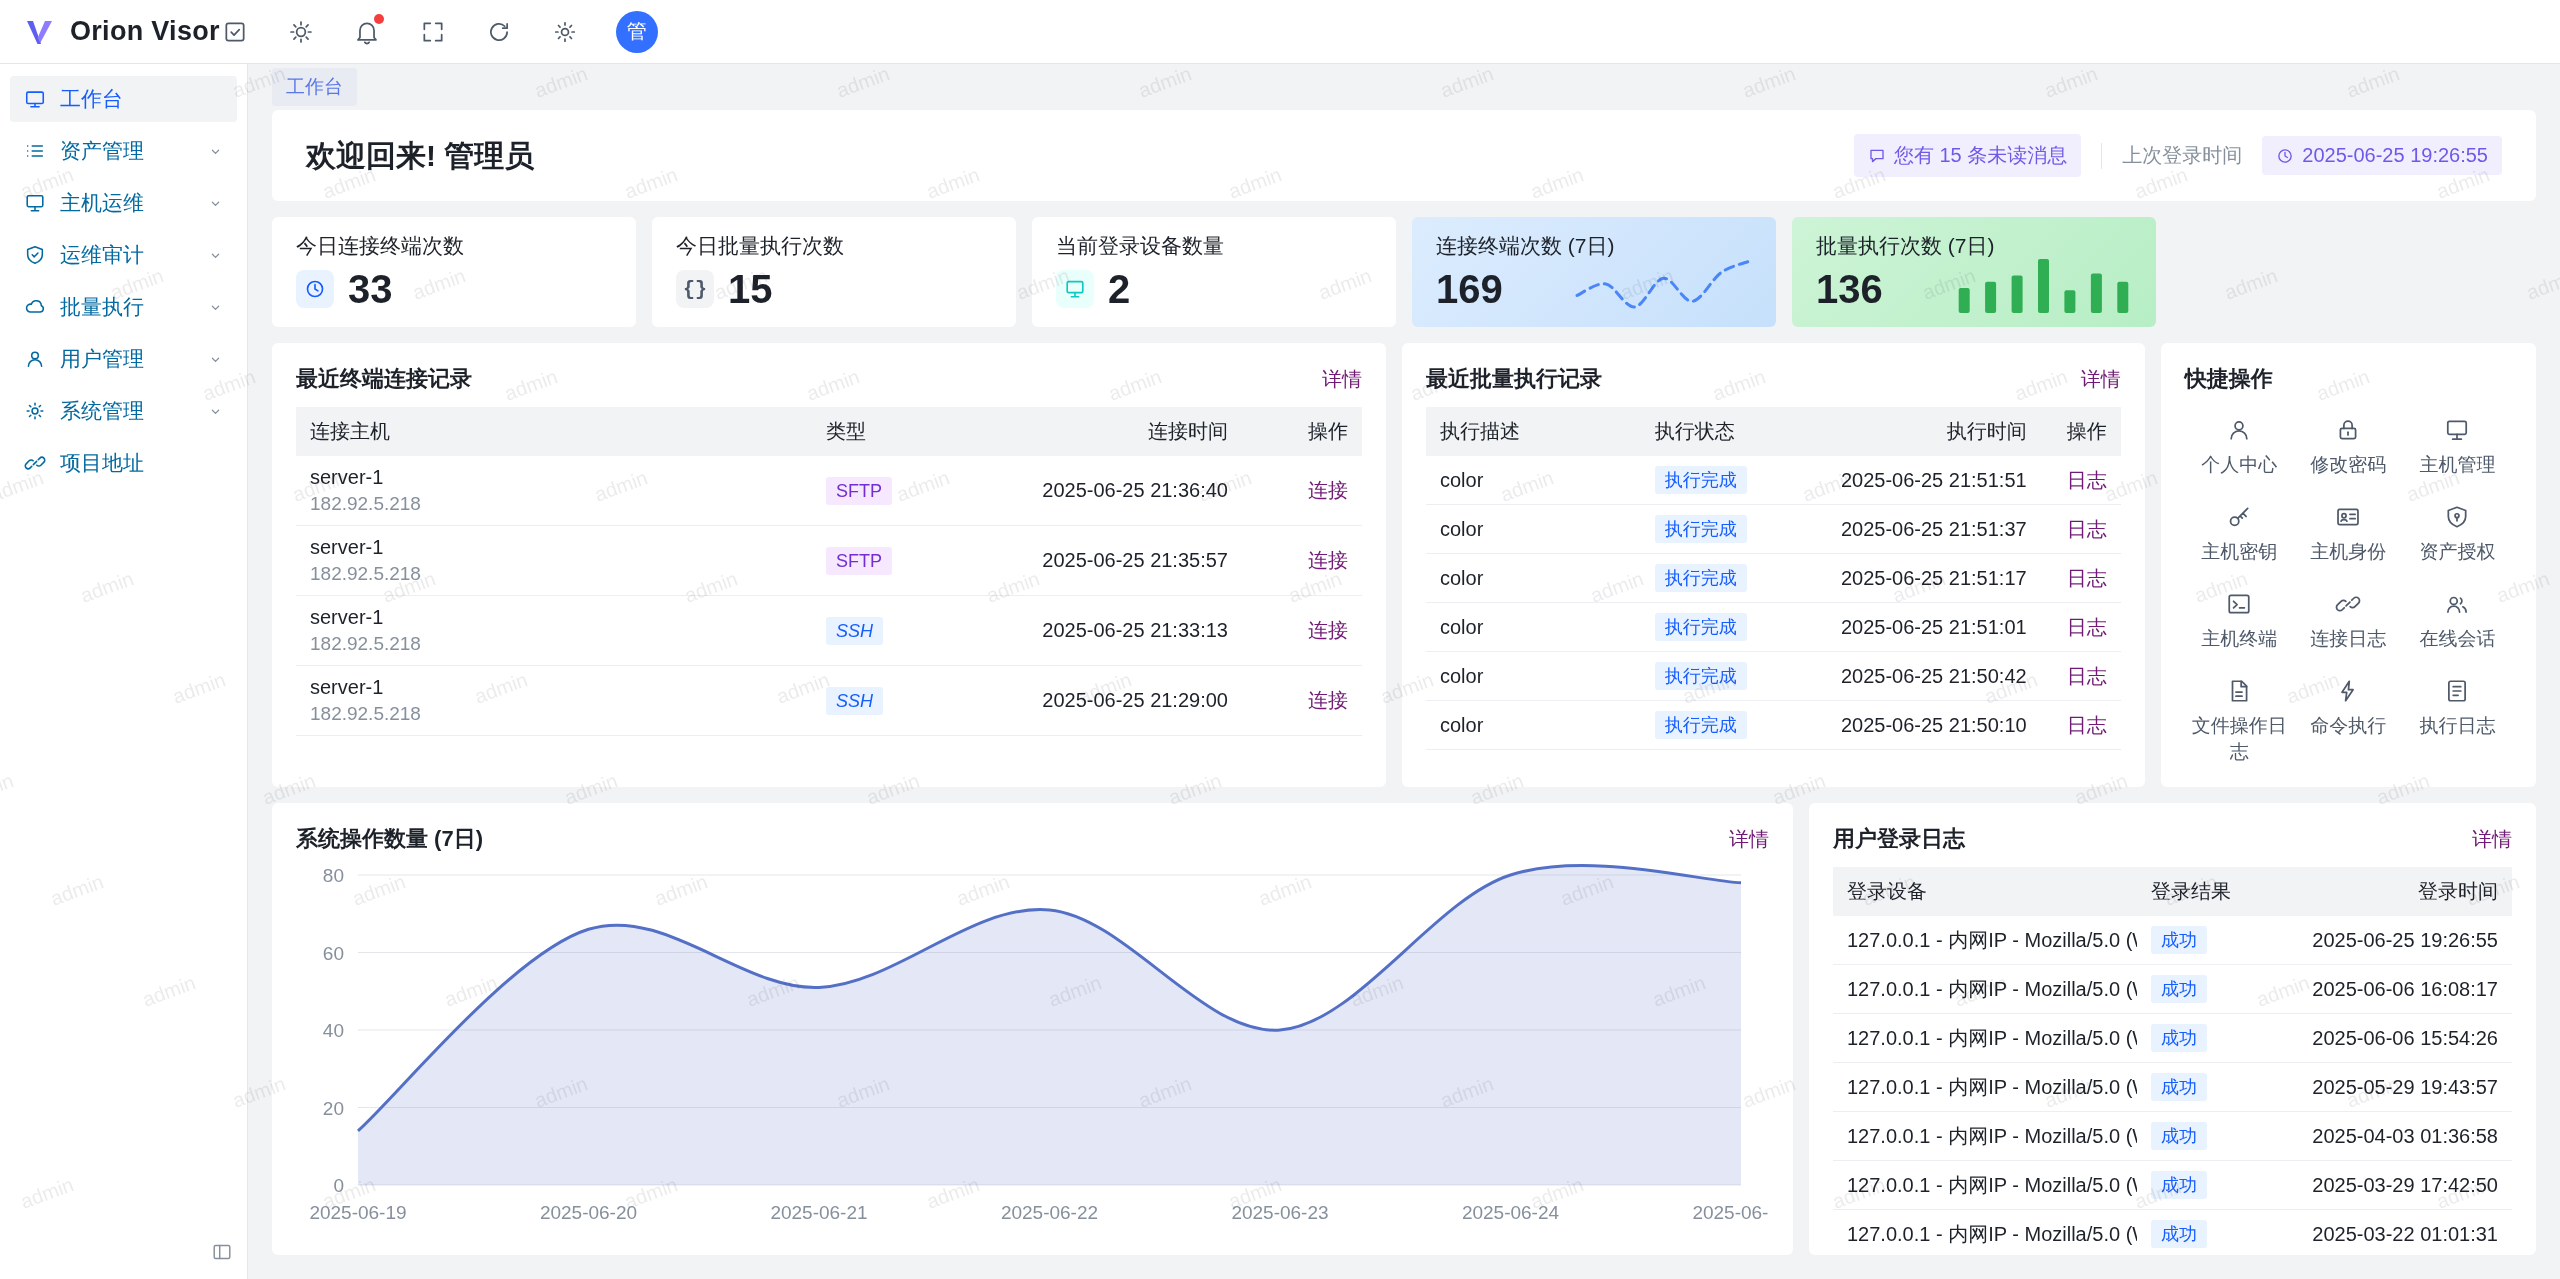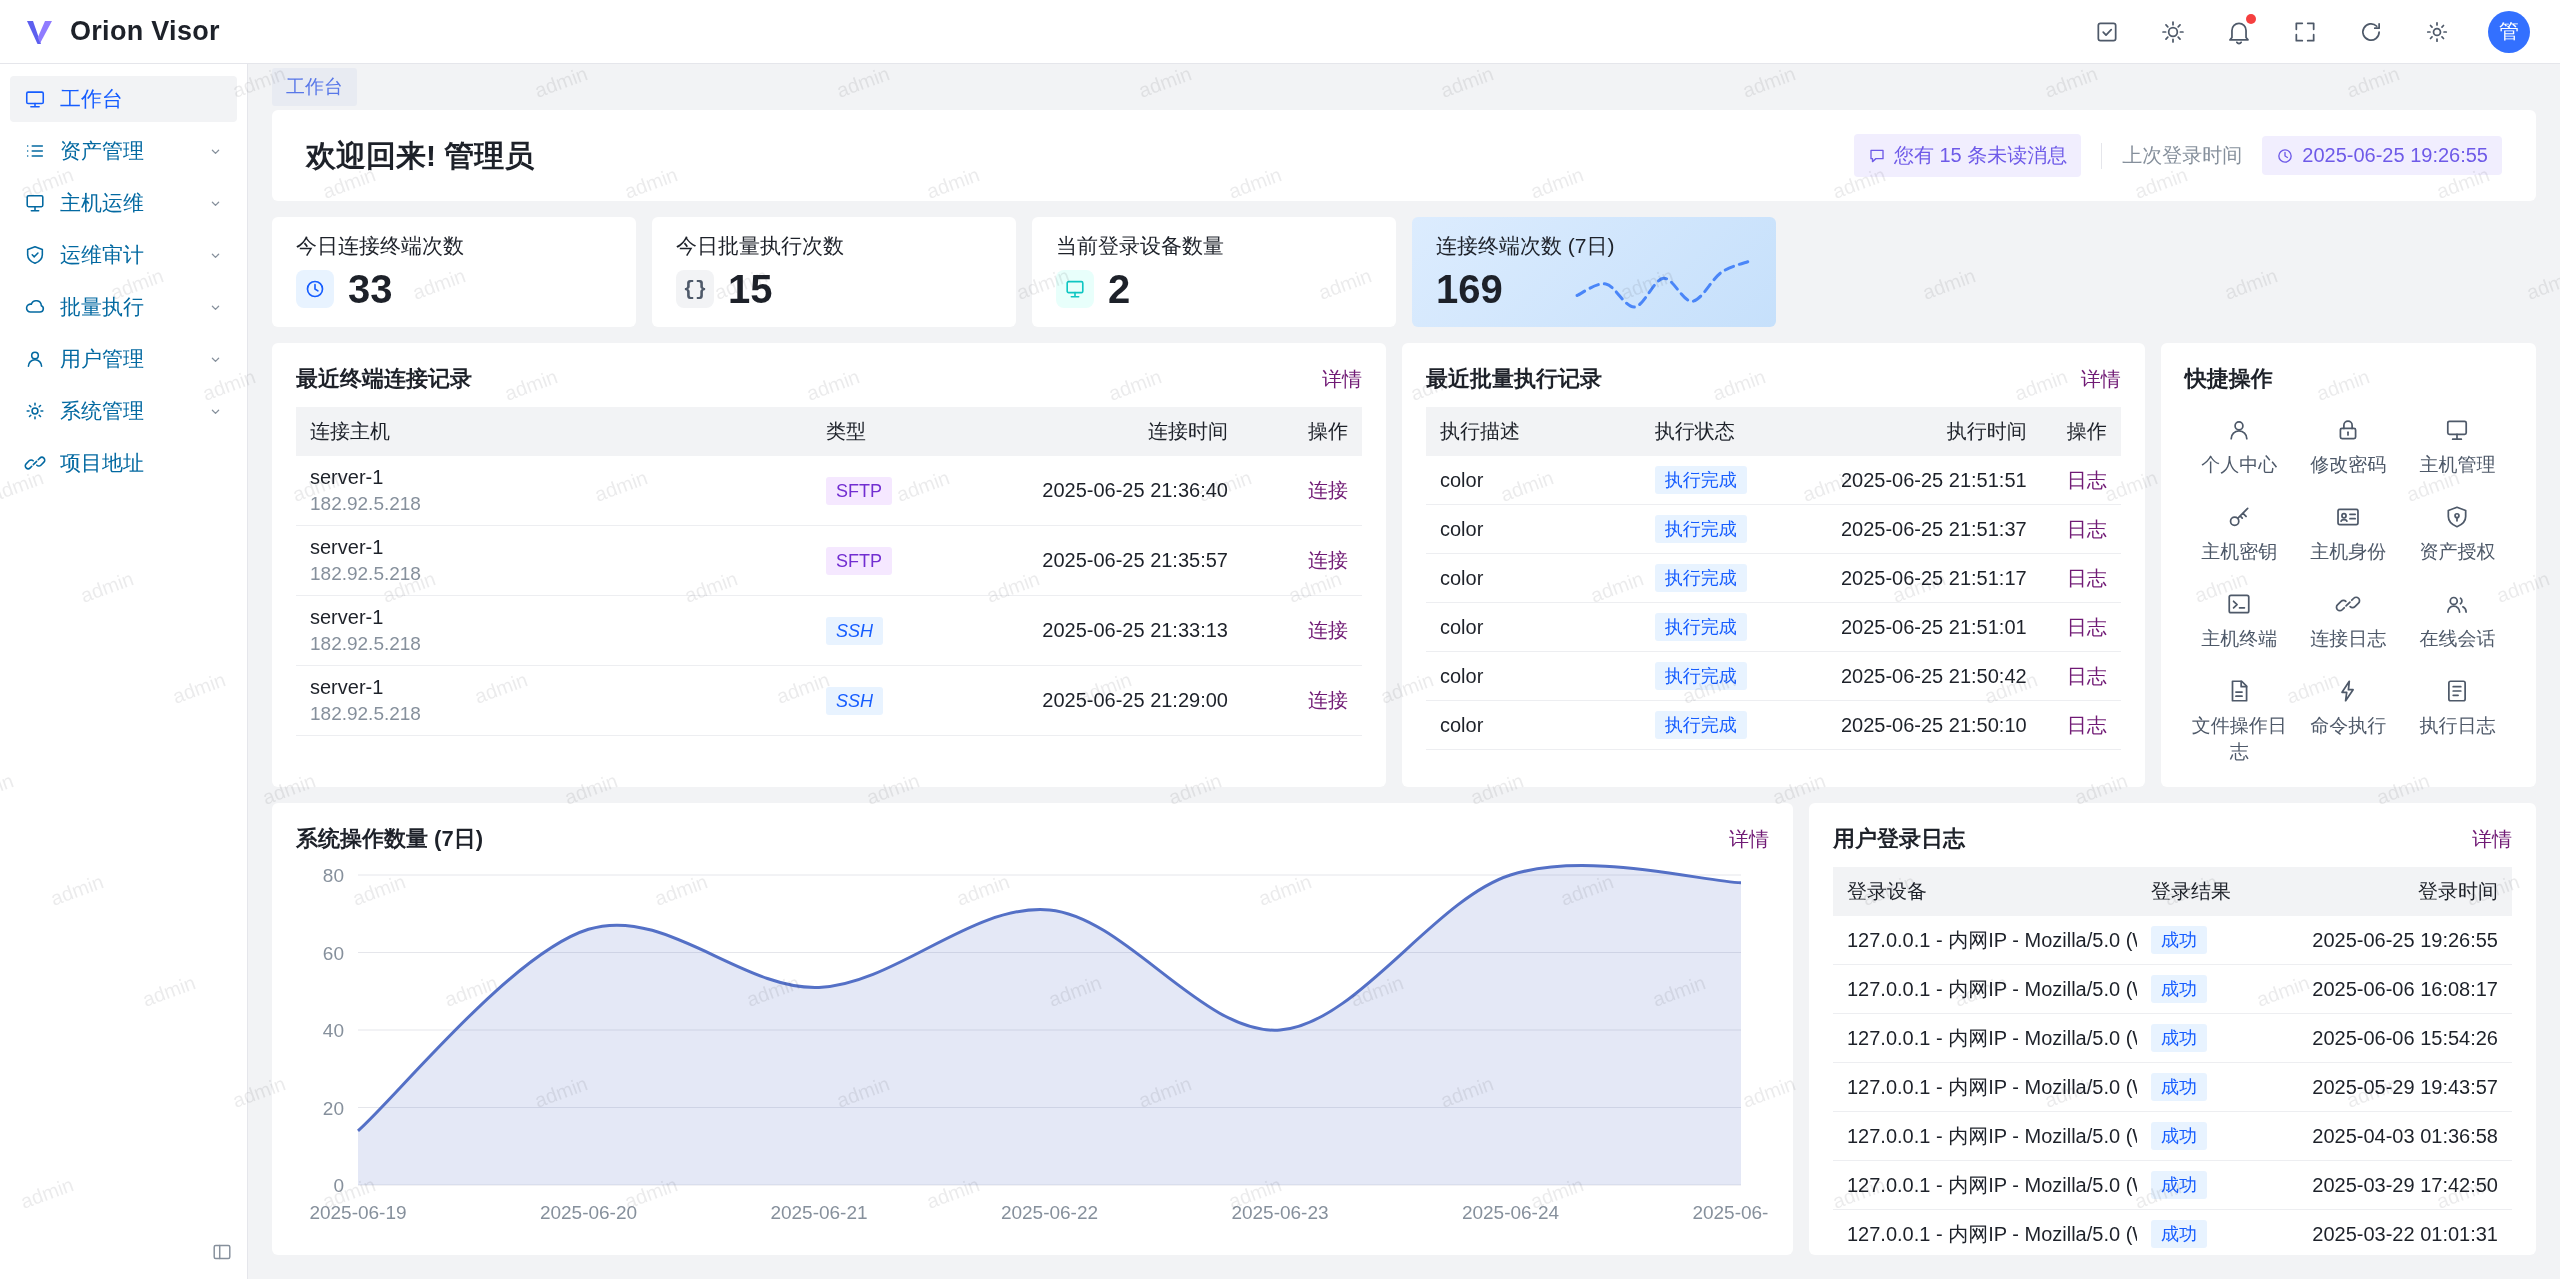--- a/index.html
+++ b/index.html
@@ -3,21 +3,21 @@
 <meta charset="utf-8">
 <style>
   * { box-sizing: border-box; margin: 0; padding: 0; }
   html,body { width:2560px; height:1279px; overflow:hidden; }
   body {
     font-family:"Liberation Sans","DejaVu Sans",sans-serif;
     background:#f2f3f5; color:#1d2129; position:relative;
   }
   
   .topbar { height:64px; background:#fff; border-bottom:1px solid #e5e6eb;
-    display:flex; align-items:center; justify-content:space-between; padding:0 30px 0 22px; }
+    display:flex; align-items:center; padding:0 30px 0 22px; }
   .brand { display:flex; align-items:center; gap:12px; cursor:pointer; }
   .brand-name { font-size:27px; font-weight:600; color:#1d2129; letter-spacing:.3px; }
   .tb-right { display:flex; align-items:center; gap:36px; color:#4e5969; }
   .tb-icon { position:relative; width:30px; height:30px; display:flex; align-items:center; justify-content:center; cursor:pointer; }
   .tb-icon .dot { position:absolute; top:-3px; right:-2px; width:10px; height:10px; border-radius:50%; background:#f53f3f; }
   .avatar { width:42px; height:42px; border-radius:50%; background:#3370ff; color:#fff;
     display:flex; align-items:center; justify-content:center; font-size:20px; cursor:pointer; }
   
   .layout { display:flex; height:1215px; }
   .sidebar { width:248px; background:#fff; border-right:1px solid #e5e6eb; padding:12px 10px; position:relative; flex:none; }
@@ -307,20 +307,35 @@
             <span class="stat-value">2</span>
           </div>
         </div>
         <div class="stat-card blue">
           <div class="stat-label">连接终端次数 (7日)</div>
           <div class="stat-value-row">
             <span class="stat-value">169</span>
           </div>
           <div class="mini-chart"><svg width="185" height="58">
               <path d="M6.0,40.5 C10.8,38.6 25.2,27.1 34.8,29.0 C44.4,30.9 54.1,53.0 63.7,52.0 C73.3,51.0 82.9,24.2 92.5,23.3 C102.1,22.3 111.7,47.2 121.3,46.3 C130.9,45.3 140.6,24.2 150.2,17.5 C159.8,10.8 174.2,7.9 179.0,6.0" fill="none" stroke="#4a86f8" stroke-width="3" stroke-dasharray="9 6" stroke-linecap="round"></path>
+            </svg></div>
+        </div>
+        <div class="stat-card green">
+          <div class="stat-label">批量执行次数 (7日)</div>
+          <div class="stat-value-row">
+            <span class="stat-value">136</span>
+          </div>
+          <div class="mini-chart"><svg width="185" height="58">
+              <rect x="7.7" y="33.1" width="11" height="24.9" rx="2" fill="#2fae54"></rect>
+              <rect x="34.1" y="26.8" width="11" height="31.2" rx="2" fill="#2fae54"></rect>
+              <rect x="60.6" y="20.6" width="11" height="37.4" rx="2" fill="#2fae54"></rect>
+              <rect x="87.0" y="4.0" width="11" height="54.0" rx="2" fill="#2fae54"></rect>
+              <rect x="113.4" y="35.2" width="11" height="22.8" rx="2" fill="#2fae54"></rect>
+              <rect x="139.9" y="18.5" width="11" height="39.5" rx="2" fill="#2fae54"></rect>
+              <rect x="166.3" y="26.8" width="11" height="31.2" rx="2" fill="#2fae54"></rect>
             </svg></div>
         </div>
       </section>
 
     <section class="mid-row">
       <div class="card">
         <div class="card-head">
           <span class="card-title">最近终端连接记录</span>
           <a class="link">详情</a>
         </div>

